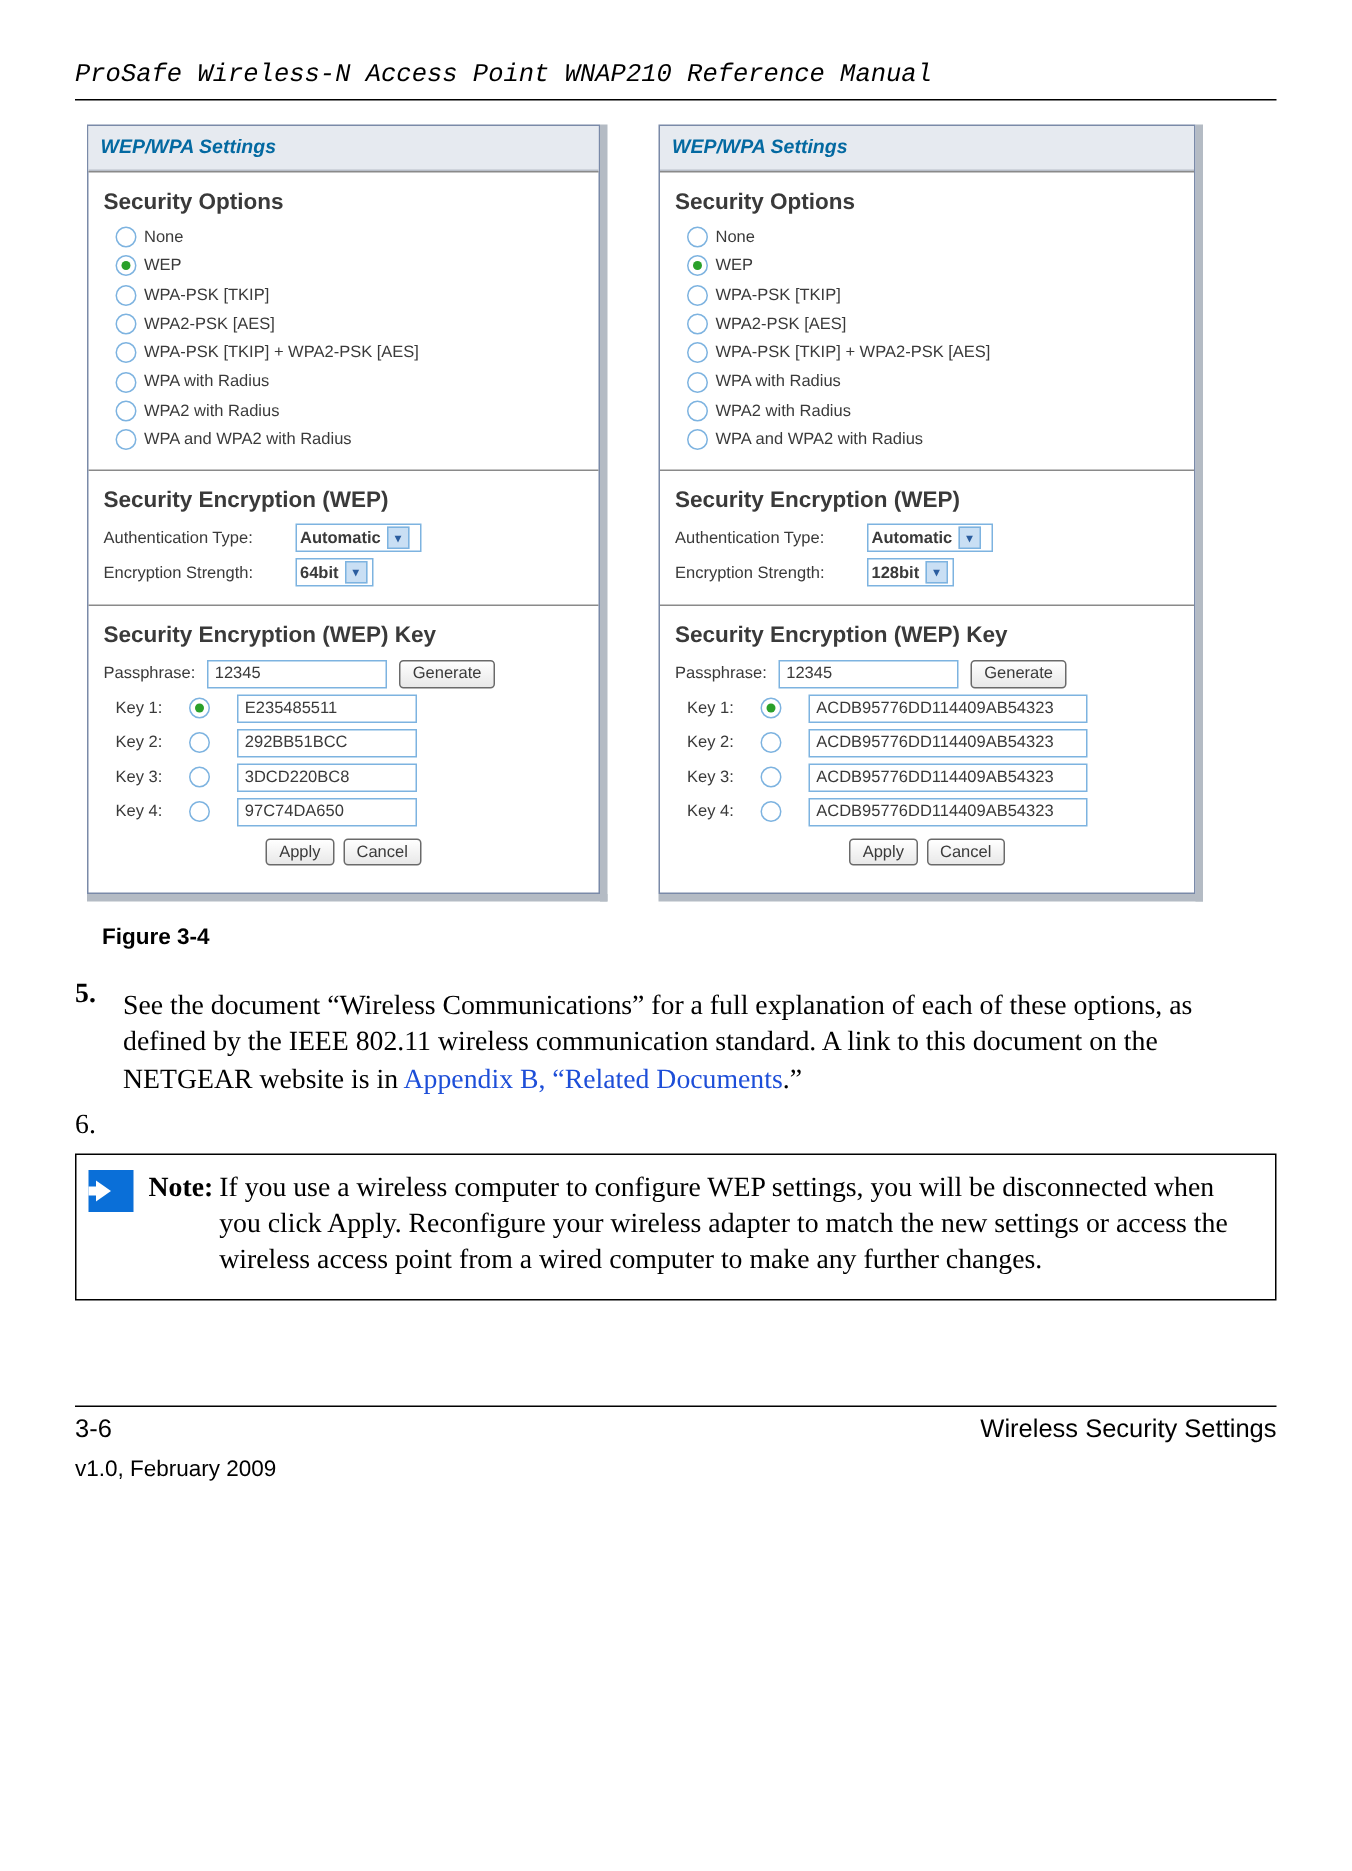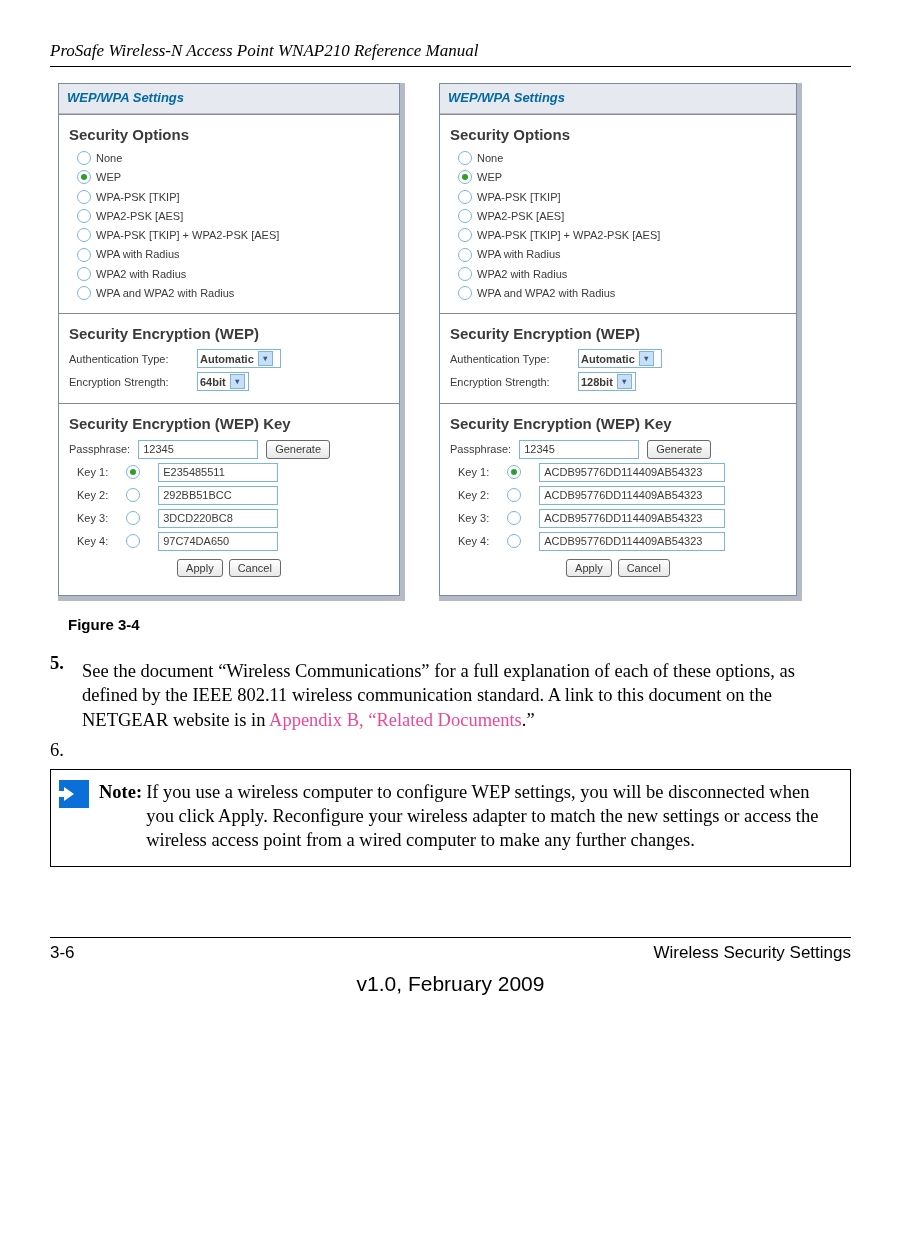--- a/index.html
+++ b/index.html
@@ -6,21 +6,21 @@
     font-family: "Times New Roman", Times, serif;
     margin: 0;
     padding: 40px 50px;
     width: 901px;
     box-sizing: border-box;
     color: #000;
     font-size: 17px;
     line-height: 1.3;
   }
   .doc-header {
-    font-family: Liberation Serif, serif;
+    font-family: Liberation Mono, monospace;
     font-style: italic;
     font-size: 17px;
     border-bottom: 1.5px solid #000;
     padding-bottom: 4px;
     margin-bottom: 16px;
   }
   .panels-row {
     display: flex;
     gap: 34px;
     margin-left: 8px;
@@ -112,21 +112,21 @@
   }
   .content {
     font-size: 18.5px;
     line-height: 1.33;
   }
   .list-row {
     display: flex; gap: 14px; margin-bottom: 6px;
   }
   .list-num { width: 18px; flex-shrink: 0; }
   .list-num.bold { font-weight: bold; }
-  .link { color: #ec4899; }
+  .link { color: #1d4ed8; }
   .note-box {
     border: 1px solid #000;
     display: flex;
     font-size: 18.5px;
   }
   .note-icon-cell {
     padding: 10px 10px 0 8px;
     display: flex; align-items: flex-start;
   }
   .note-icon {
@@ -152,23 +152,23 @@
   }
   .doc-footer {
     border-top: 1.5px solid #000;
     margin-top: 70px;
     padding-top: 4px;
     font-family: Arial, Helvetica, sans-serif;
     font-size: 17px;
     display: flex; justify-content: space-between;
   }
   .doc-footer-mid {
-    text-align: center;
+    text-align: left;
     font-family: Arial, Helvetica, sans-serif;
-    font-size: 21px;
+    font-size: 15px;
     margin-top: 6px;
   }
 </style>
 </head>
 <body>
 
 <div class="doc-header">ProSafe Wireless-N Access Point WNAP210 Reference Manual</div>
 
 <div class="panels-row">
 

